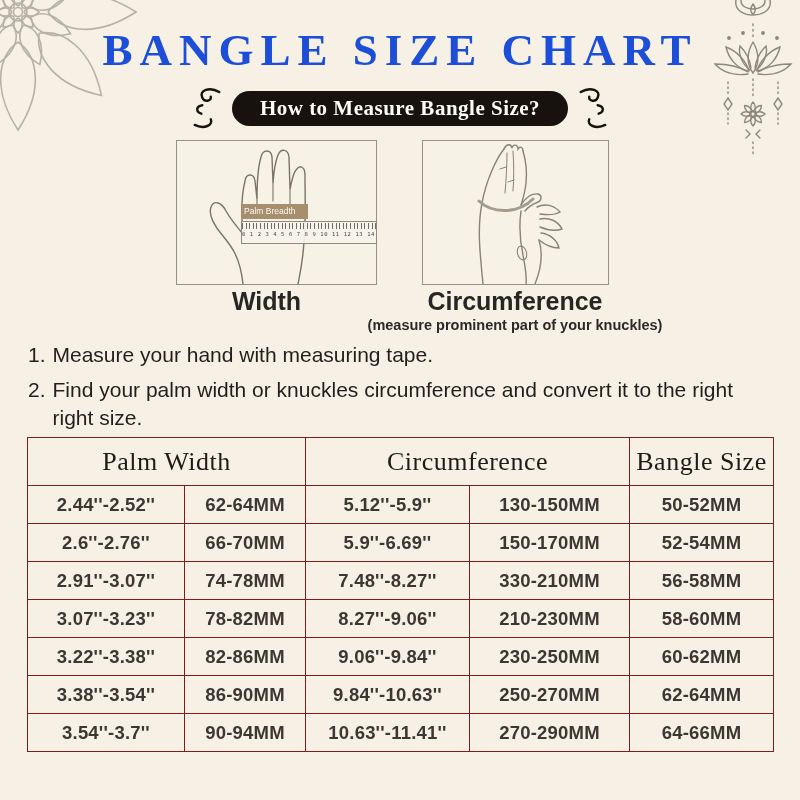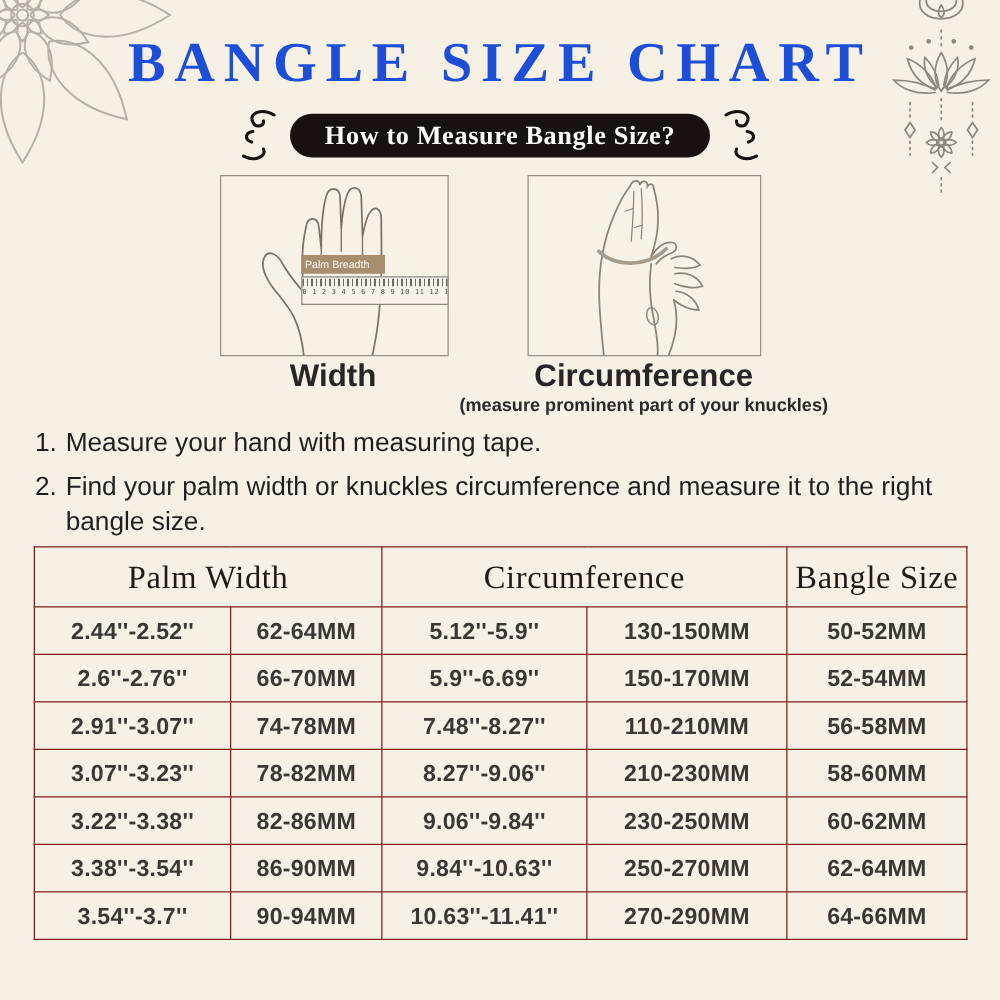--- a/index.html
+++ b/index.html
@@ -26,21 +26,21 @@
     padding:5px 28px;font-family:"Liberation Serif",serif;font-weight:700;
     font-size:21px;letter-spacing:0.5px;white-space:nowrap;
   }
   .squiggle{width:32px;height:44px;}
   .squiggle.right{transform:scaleX(-1);}
   
   .fig-box{
     position:absolute;top:140px;height:143px;border:1px solid #97917f;
     background:#f7f2e6;
   }
-  .fig-box.width{left:176px;width:181px;}
+  .fig-box.width{left:176px;width:181px;padding-left:18px;}
   .fig-box.circ{left:422px;width:185px;}
   .fig-box svg{position:absolute;left:0;top:0;}
   .ruler{
     position:absolute;left:64px;top:80px;right:-1px;height:21px;
     background:rgba(245,242,234,0.94);border:1px solid #8f897d;
   }
   .ruler-ticks{
     height:6px;margin-top:1px;
     background:repeating-linear-gradient(90deg,#6f695e 0 1px,transparent 1px 3.6px);
   }
@@ -227,21 +227,21 @@
   <div class="note">(measure prominent part of your knuckles)</div>
 </div>
 
 <div class="instructions">
   <div class="instr-item">
     <span class="num">1.</span>
     <span>Measure your hand with measuring tape.</span>
   </div>
   <div class="instr-item">
     <span class="num">2.</span>
-    <span>Find your palm width or knuckles circumference and measure it to the right bangle size.</span>
+    <span>Find your palm width or knuckles circumference and convert it to the right right size.</span>
   </div>
 </div>
 
 <table class="size-table">
   <colgroup>
     <col class="col1">
       <col class="col2">
       <col class="col3">
       <col class="col4">
       <col class="col5">
@@ -265,21 +265,21 @@
         <td>2.6''-2.76''</td>
         <td>66-70MM</td>
         <td>5.9''-6.69''</td>
         <td>150-170MM</td>
         <td>52-54MM</td>
       </tr>
       <tr>
         <td>2.91''-3.07''</td>
         <td>74-78MM</td>
         <td>7.48''-8.27''</td>
-        <td>110-210MM</td>
+        <td>330-210MM</td>
         <td>56-58MM</td>
       </tr>
       <tr>
         <td>3.07''-3.23''</td>
         <td>78-82MM</td>
         <td>8.27''-9.06''</td>
         <td>210-230MM</td>
         <td>58-60MM</td>
       </tr>
       <tr>

